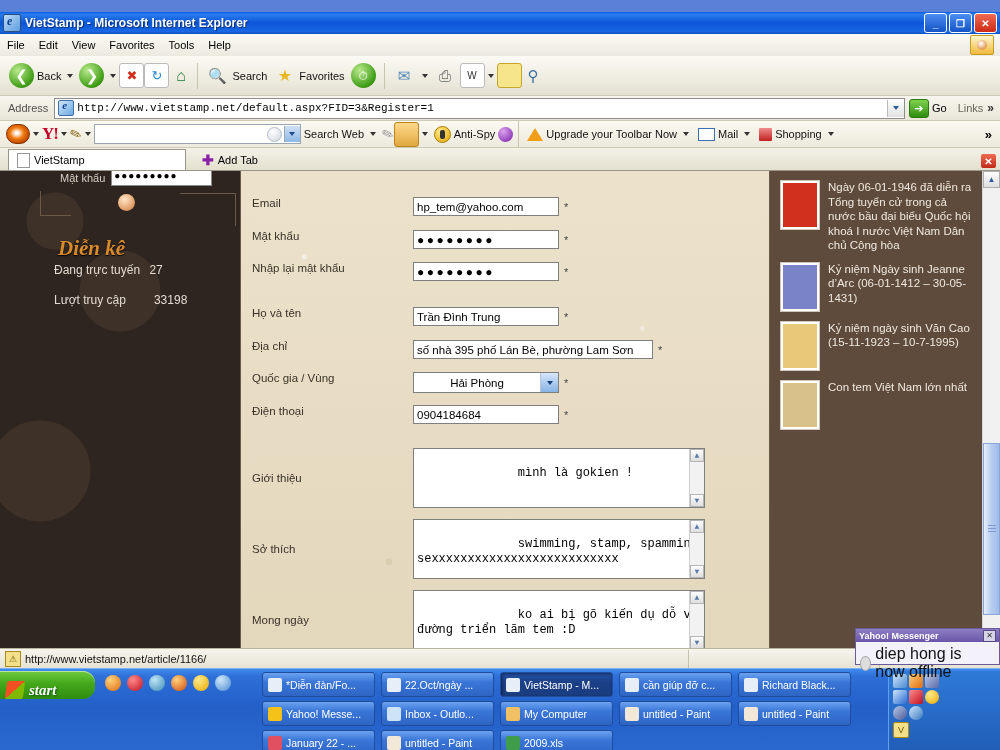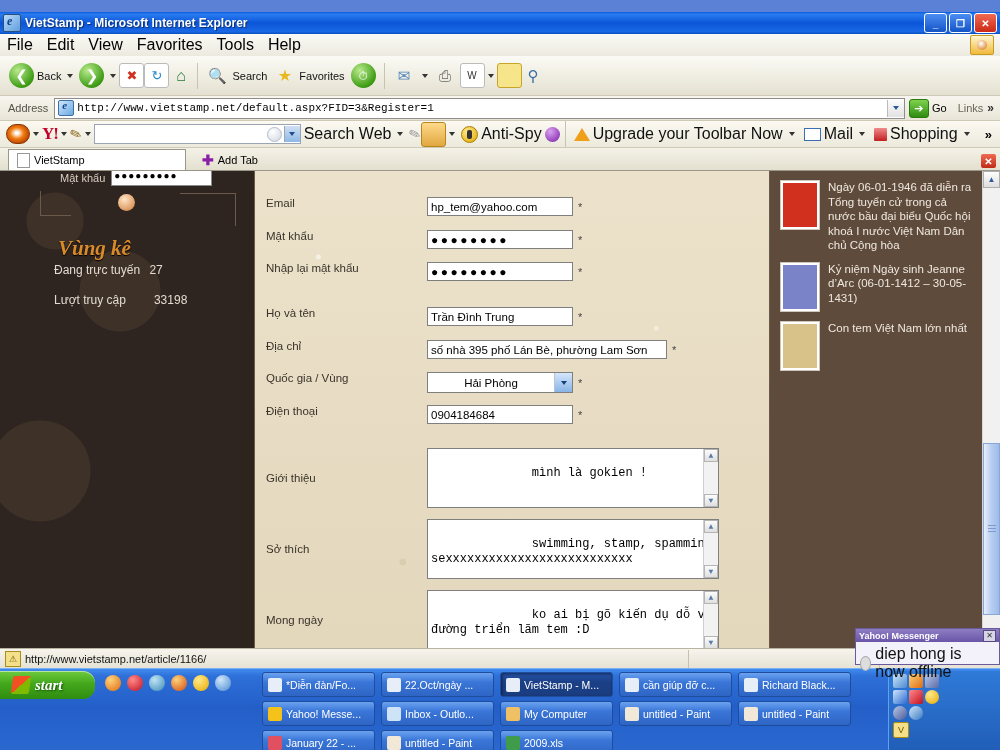--- a/index.html
+++ b/index.html
@@ -26,21 +26,21 @@
   .tb-min{background:linear-gradient(180deg,#4b8ef2,#1454c6);}
   .tb-max{background:linear-gradient(180deg,#4b8ef2,#1454c6);}
   .tb-close{background:linear-gradient(180deg,#f06a52,#cc2a16);}
 
   
   .menubar{
     position:absolute;left:0;top:22px;width:1000px;height:22px;
     background:linear-gradient(180deg,#faf9f4,#eceadf);
     display:flex;align-items:center;border-bottom:1px solid #d8d4c2;
   }
-  .menuitem{padding:2px 7px;color:#000;font-size:16px;cursor:default;}
+  .menuitem{padding:2px 7px;color:#000;font-size:11px;cursor:default;}
   .menu-logo{margin-left:auto;margin-right:6px;width:22px;height:18px;
     background:linear-gradient(180deg,#fff6d0,#f0b93a);border:1px solid #c79a20;border-radius:2px;position:relative;}
   .menu-logo:after{content:"";position:absolute;left:6px;top:4px;width:10px;height:10px;
     background:radial-gradient(circle at 40% 35%,#fff,#d46a00);border-radius:50%;}
 
   
   .toolbar{
     position:absolute;left:0;top:44px;width:1000px;height:40px;
     background:linear-gradient(180deg,#fbfaf5 0%,#efede1 55%,#e4e1d2 100%);
     display:flex;align-items:center;border-bottom:1px solid #cfcab6;padding-left:6px;box-sizing:border-box;
@@ -81,21 +81,21 @@
   }
   .y-eye{width:22px;height:18px;border-radius:50%/60%;
     background:radial-gradient(ellipse at 45% 45%,#fff 8%,#f07c10 40%,#b23c00 80%);border:1px solid #8a3400;}
   .y-bang{font:bold 17px "Liberation Serif",serif;color:#c4002a;letter-spacing:-1px;}
   .y-pen{font-size:14px;color:#8a6a20;transform:rotate(-20deg);}
   .ysearch{width:205px;height:18px;background:#fff;border:1px solid #9aa5b3;display:flex;align-items:center;}
   .ysearch .ball{margin-left:auto;width:13px;height:13px;border-radius:50%;
     background:radial-gradient(circle at 35% 30%,#fff,#cfd6e0);border:1px solid #b5bcc7;margin-right:2px;}
   .ysearch .dd{width:15px;height:16px;background:linear-gradient(180deg,#cfe0f5,#8fb8e6);border-left:1px solid #9aa5b3;
     display:flex;align-items:center;justify-content:center;}
-  .ybtn{display:flex;align-items:center;gap:3px;padding:0 3px;font-size:16px;color:#111;}
+  .ybtn{display:flex;align-items:center;gap:3px;padding:0 3px;font-size:11px;color:#111;}
   .y-anti{width:15px;height:15px;border-radius:50%;background:radial-gradient(circle at 35% 30%,#ffe98a,#e0a800);
     border:1px solid #a87c00;position:relative;}
   .y-anti:after{content:"";position:absolute;left:5px;top:3px;width:5px;height:9px;background:#333;border-radius:2px;}
   .y-purple{width:15px;height:15px;border-radius:50%;background:radial-gradient(circle at 35% 30%,#d9a2ef,#7a1aa8);}
   .y-warn{width:0;height:0;border-left:8px solid transparent;border-right:8px solid transparent;border-bottom:13px solid #f0a018;}
   .y-mail{width:15px;height:11px;border:1px solid #3b6fb5;background:#fff;position:relative;}
   .y-shop{width:13px;height:13px;background:linear-gradient(180deg,#ef8a8a,#c22020);border-radius:1px;}
   .y-more{margin-left:auto;margin-right:8px;font-weight:bold;font-size:13px;}
 
   
@@ -127,21 +127,21 @@
     color:#000;font-size:10px;letter-spacing:1px;padding:0 2px;overflow:hidden;}
   .bead{position:absolute;left:118px;top:23px;width:17px;height:17px;border-radius:50%;
     background:radial-gradient(circle at 38% 32%,#ffe4c6,#e09f68 65%,#b4703a);}
   .brk1{position:absolute;left:40px;top:20px;width:30px;height:24px;border-left:1px solid #6b5a4a;border-bottom:1px solid #6b5a4a;}
   .brk2{position:absolute;left:180px;top:22px;width:55px;height:32px;border-right:1px solid #6b5a4a;border-top:1px solid #6b5a4a;}
   .stat-title{position:absolute;left:58px;top:65px;color:#d98b2b;font:italic bold 21px "Liberation Serif",serif;
      text-shadow:0 1px 1px #000;}
   .stat-l1{position:absolute;left:54px;top:92px;color:#e3dbd0;font-size:12px;}
   .stat-l2{position:absolute;left:54px;top:122px;color:#e3dbd0;font-size:12px;display:flex;gap:28px;}
 
-  .content{position:absolute;left:254px;top:0;width:528px;height:477px;
+  .content{position:absolute;left:240px;top:0;width:528px;height:477px;
     background:#e8ddc4;
     background-image:
       radial-gradient(circle at 12% 18%,rgba(255,255,255,.55) 0 2px,transparent 3px),
       radial-gradient(circle at 44% 62%,rgba(160,140,100,.18) 0 3px,transparent 4px),
       radial-gradient(circle at 76% 33%,rgba(255,255,255,.4) 0 2px,transparent 3px),
       radial-gradient(circle at 28% 82%,rgba(160,140,100,.15) 0 3px,transparent 4px),
       linear-gradient(180deg,#ece2cb,#e3d7bc);
     border-left:1px solid #6b5a4a;
   }
   .frow{display:flex;align-items:flex-start;margin-bottom:0;}
@@ -198,21 +198,21 @@
   .sb-txt{font-size:11px;color:#111;}
   .sb-cell{width:190px;height:18px;border-left:1px solid #c6c1af;margin-left:auto;}
   .sb-cell2{width:120px;height:18px;border-left:1px solid #c6c1af;}
 
   
   .taskbar{position:absolute;left:0;top:656px;width:1000px;height:94px;
     background:linear-gradient(180deg,#3f8bee 0%,#2e6fd8 8%,#245fc8 40%,#2a68d0 88%,#1d50ad 100%);
     border-top:1px solid #7db1f5;}
   .startbtn{position:absolute;left:0;top:2px;width:95px;height:28px;
     background:linear-gradient(180deg,#6fcb3f 0%,#44a81c 45%,#2f8c10 100%);
-    border-radius:0 12px 12px 0;display:flex;align-items:center;gap:5px;padding-left:12px;box-sizing:border-box;
+    border-radius:0 12px 12px 0;display:flex;align-items:flex-end;gap:5px;padding-left:6px;box-sizing:border-box;
     box-shadow:inset 0 1px 0 rgba(255,255,255,.5);}
   .startlogo{width:18px;height:18px;background:
      linear-gradient(135deg,#f25022 50%,#7fba00 50%);border-radius:2px;transform:skewX(-8deg);}
   .starttxt{color:#fff;font:italic bold 15px "Liberation Serif",serif;text-shadow:1px 1px 2px #14560a;}
   .quick{position:absolute;left:105px;top:6px;display:flex;gap:6px;align-items:center;}
   .qi{width:16px;height:16px;border-radius:50%;}
   .tasks{position:absolute;left:262px;top:3px;width:612px;display:flex;flex-wrap:wrap;gap:4px 6px;}
   .task{width:113px;height:25px;border-radius:3px;display:flex;align-items:center;gap:4px;padding:0 5px;
     box-sizing:border-box;background:linear-gradient(180deg,#6ba3f0,#3a76d8 40%,#2e65c4);
     border:1px solid #1f4d9e;color:#fff;font-size:10.5px;overflow:hidden;white-space:nowrap;}
@@ -382,21 +382,21 @@
 
       <div class="leftcol">
         <div class="ornament"></div>
         <div class="topfield">
           <span class="tflbl">Mật khẩu</span>
           <div class="tfbox">●●●●●●●●●</div>
         </div>
         <div class="brk1"></div>
         <div class="brk2"></div>
         <div class="bead"></div>
-        <div class="stat-title">Vùng kê</div>
+        <div class="stat-title">Diễn kê</div>
         <div class="stat-l1">
           <span>Đang trực tuyến</span>
           <span style="margin-left:6px;">27</span>
         </div>
         <div class="stat-l2">
           <span>Lượt truy cập</span>
           <span>33198</span>
         </div>
       </div>
 
@@ -493,20 +493,26 @@
             <div class="stampimg">
               <div class="stampinner" style="background: rgb(210, 48, 30);"></div>
             </div>
             <div class="newstxt">Ngày 06-01-1946 đã diễn ra Tổng tuyển cử trong cả nước bầu đại biểu Quốc hội khoá I nước Việt Nam Dân chủ Cộng hòa</div>
           </div>
           <div class="newsitem">
             <div class="stampimg">
               <div class="stampinner" style="background: rgb(122, 130, 200);"></div>
             </div>
             <div class="newstxt">Kỷ niệm Ngày sinh Jeanne d’Arc (06-01-1412 – 30-05-1431)</div>
+          </div>
+          <div class="newsitem">
+            <div class="stampimg">
+              <div class="stampinner" style="background: rgb(232, 201, 122);"></div>
+            </div>
+            <div class="newstxt">Kỷ niệm ngày sinh Văn Cao (15-11-1923 – 10-7-1995)</div>
           </div>
           <div class="newsitem">
             <div class="stampimg">
               <div class="stampinner" style="background: rgb(216, 194, 138);"></div>
             </div>
             <div class="newstxt">Con tem Việt Nam lớn nhất</div>
           </div>
         </div>
 
     </div>

